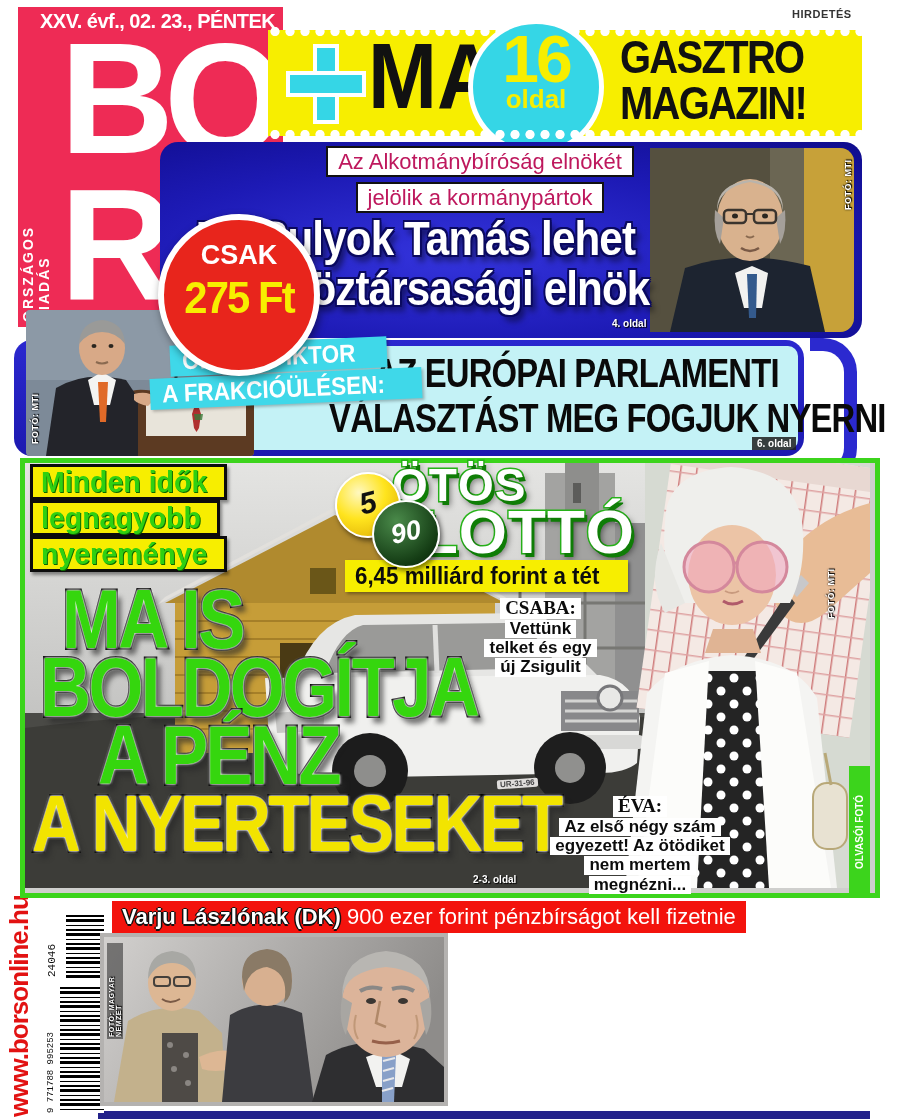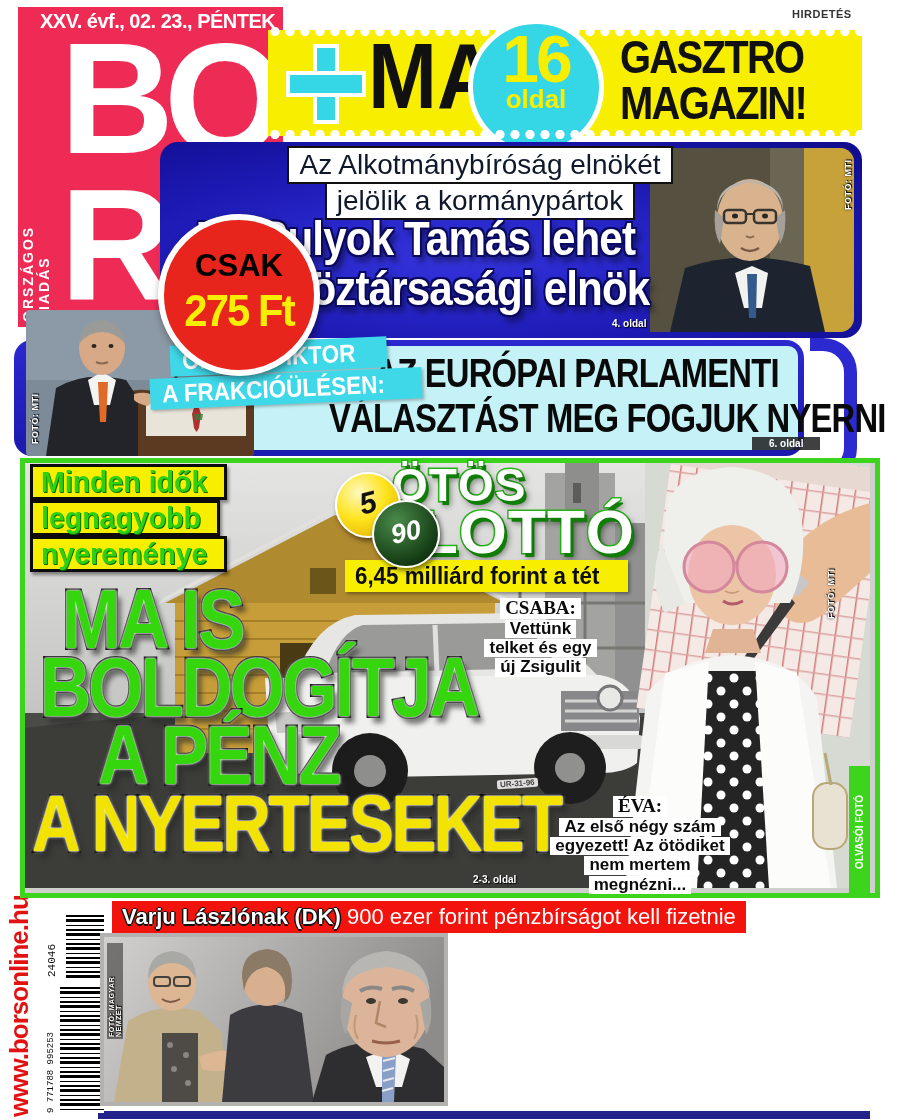--- a/index.html
+++ b/index.html
@@ -23,33 +23,33 @@
   .plusbar{width:18px;height:72px;background:#35d6e6;border:4px solid #fff;}
   #ma{left:100px;top:-6px;font-size:92px;font-weight:bold;color:#111;transform:scaleX(0.9);transform-origin:0 0;}
   #circ16{left:200px;top:-11px;width:126px;height:126px;background:#35d6e6;border:5px solid #fff;border-radius:50%;text-align:center;}
   #n16{display:block;margin-top:2px;font-size:66px;font-weight:bold;color:#f7ee00;line-height:1.0;letter-spacing:-3px;}
   #oldal16{display:block;margin-top:-8px;font-size:26px;font-weight:bold;color:#f7ee00;}
   #gasztro{left:352px;top:4px;width:240px;font-size:47px;font-weight:bold;color:#111;line-height:0.98;letter-spacing:-2px;}
   #gasztro .cond{transform:scaleX(0.85);transform-origin:0 50%;}
   
   #ban1{left:160px;top:142px;width:702px;height:196px;border-radius:18px;
         background:radial-gradient(ellipse at 42% 58%, #3434dd 0%, #1d1ab5 55%, #0f0c8c 100%);}
-  .kickerbox{display:inline-block;background:#fff;border:2px solid #111;color:#0f172a;font-size:28px;padding:1px 10px;line-height:1.15;}
+  .kickerbox{display:inline-block;background:#fff;border:2px solid #111;color:#be185d;font-size:22px;padding:1px 10px;line-height:1.15;}
   #kick1{left:60px;top:4px;width:520px;text-align:center;}
   #kick2{left:60px;top:40px;width:520px;text-align:center;text-decoration:underline;}
   .h1line{left:-10px;width:530px;text-align:center;color:#fff;font-weight:bold;font-size:49px;line-height:1.0;}
   .h1line .cond{transform:scaleX(0.86);transform-origin:50% 50%;letter-spacing:-1px;
      text-shadow:2px 0 0 #0b0a60,-2px 0 0 #0b0a60,0 2px 0 #0b0a60,0 -2px 0 #0b0a60,2px 2px 0 #0b0a60,-2px -2px 0 #0b0a60,2px -2px 0 #0b0a60,-2px 2px 0 #0b0a60,5px 6px 7px rgba(0,0,10,0.6);}
   .pageref{color:#fff;font-size:10px;font-weight:bold;text-shadow:1px 1px 1px #000;}
-  .refbadge{background:rgba(30,30,30,0.85);color:#fff;font-size:10px;font-weight:bold;padding:1px 17px;}
+  .refbadge{background:rgba(30,30,30,0.85);color:#fff;font-size:10px;font-weight:bold;padding:1px 5px;}
   .credit{color:#fff;font-size:9px;font-weight:bold;letter-spacing:0.5px;text-shadow:0 0 2px #000,1px 1px 1px #000;}
   
   #price{left:158px;top:214px;width:150px;height:150px;border-radius:50%;background:#e8251c;border:6px solid #fff;
          box-shadow:2px 3px 8px rgba(0,0,0,0.45);text-align:center;z-index:6;}
-  #price .p1{display:block;margin-top:28px;color:#000000;font-weight:bold;font-size:31px;letter-spacing:0;}
+  #price .p1{display:block;margin-top:20px;color:#ffffff;font-weight:bold;font-size:27px;letter-spacing:0;}
   #price .p2{display:block;margin-top:2px;color:#f7ee00;font-weight:bold;font-size:44px;letter-spacing:-2px;transform:scaleX(0.95);}
   
   #ban2{left:14px;top:340px;width:790px;height:116px;border-radius:18px;
         background:linear-gradient(180deg,#2b28cf 0%,#1c19b0 100%);}
   #ban2inner{left:112px;top:6px;width:672px;height:104px;background:#c4f2f6;border-radius:10px;}
   #bracket{left:810px;top:338px;width:34px;height:118px;border:13px solid #2b29cf;border-left:none;border-radius:0 34px 34px 0;}
   .ribbon{background:#3fd8e9;color:#fff;font-weight:bold;padding:1px 12px;font-size:25px;z-index:5;
           box-shadow:2px 2px 3px rgba(0,0,0,0.25);}
   .ribbon .cond{transform:scaleX(0.9);transform-origin:0 50%;}
   .h2line{text-align:center;color:#0a0a0a;font-weight:bold;font-size:40px;line-height:1.0;z-index:4;}

